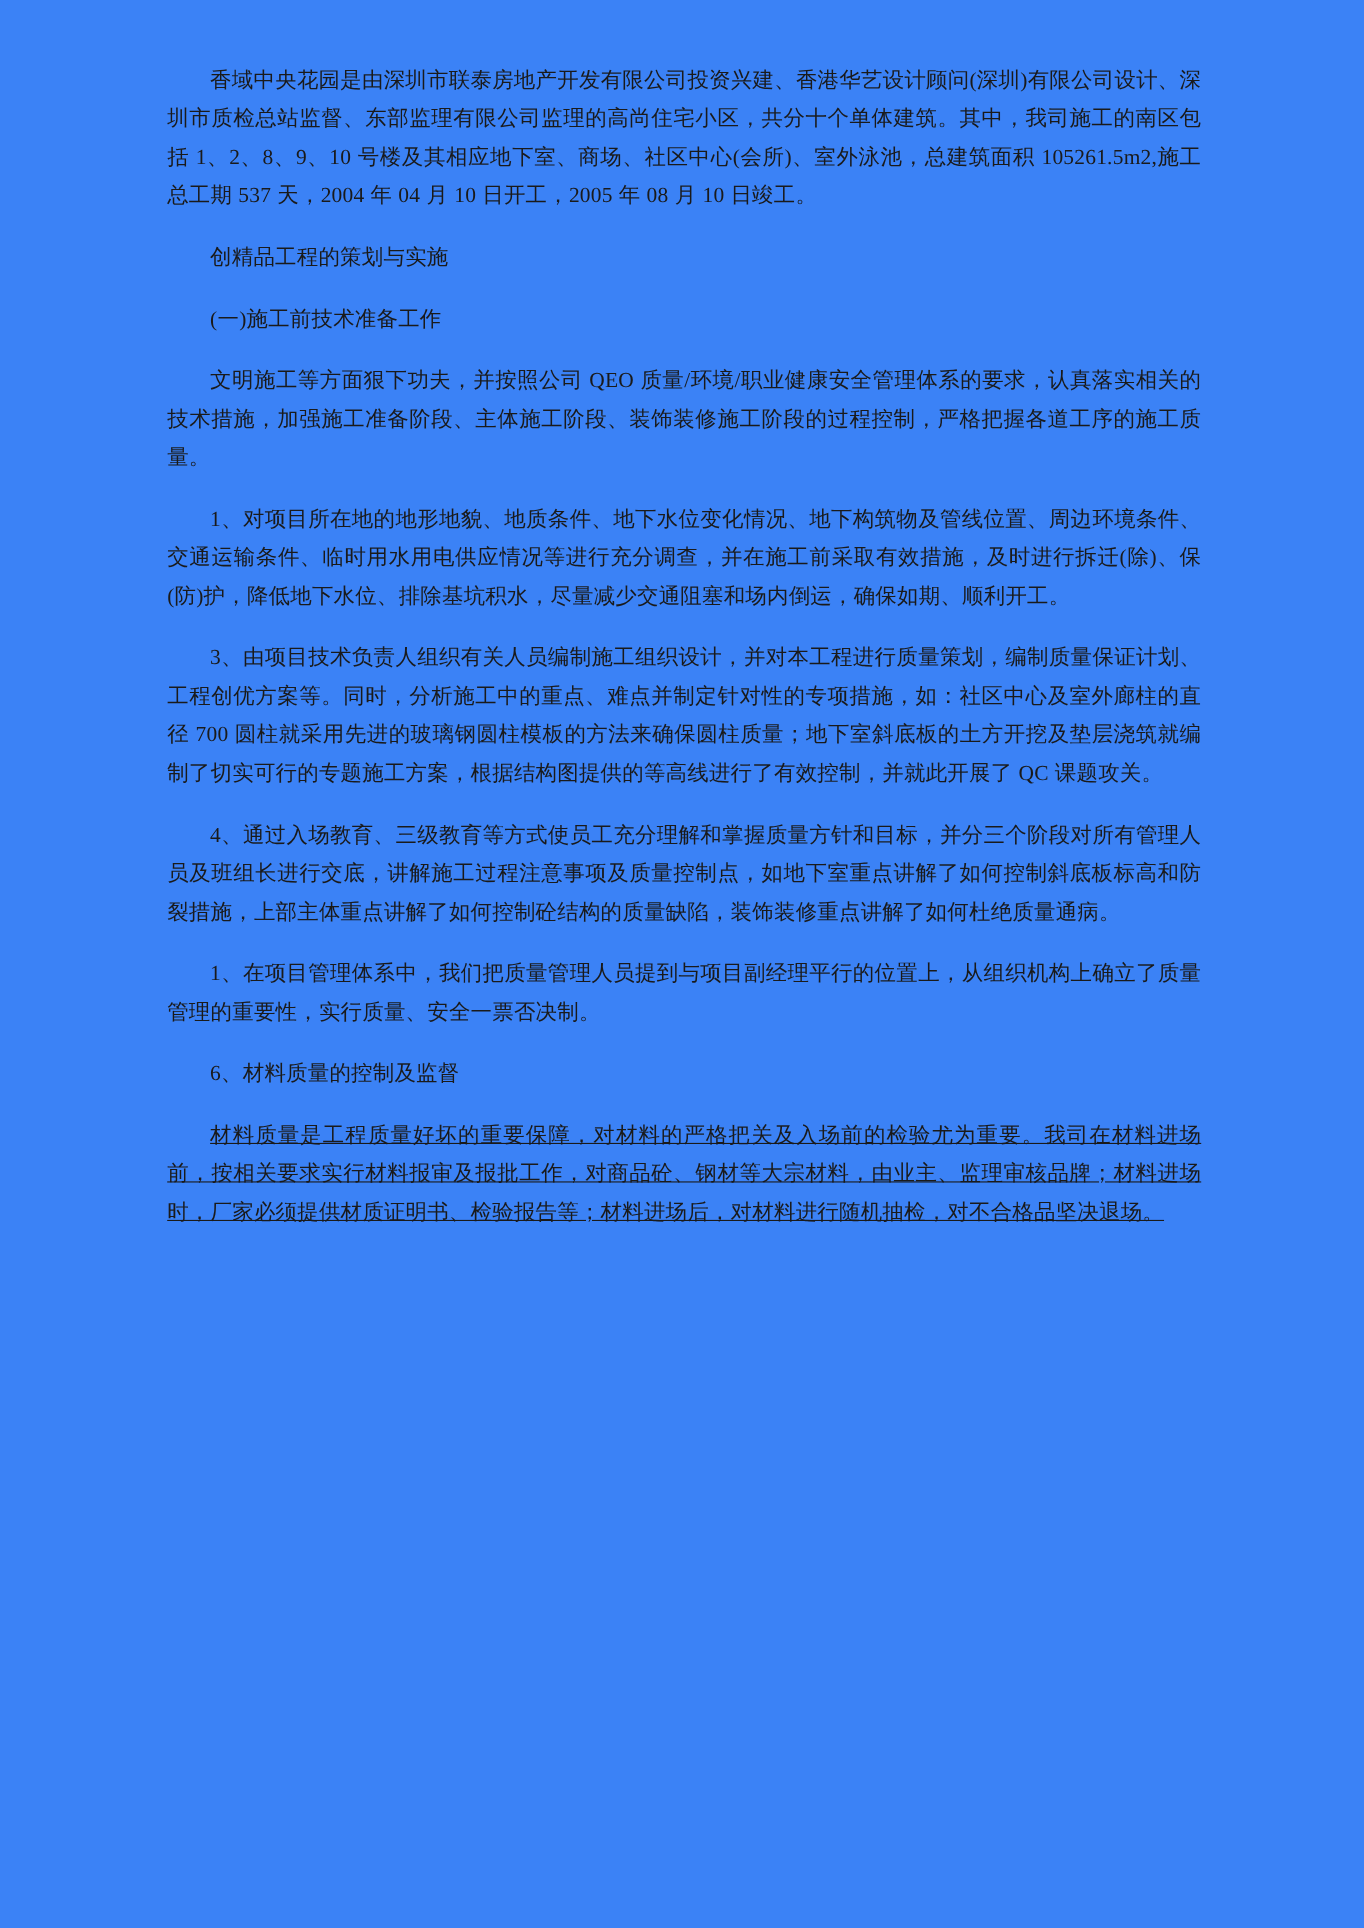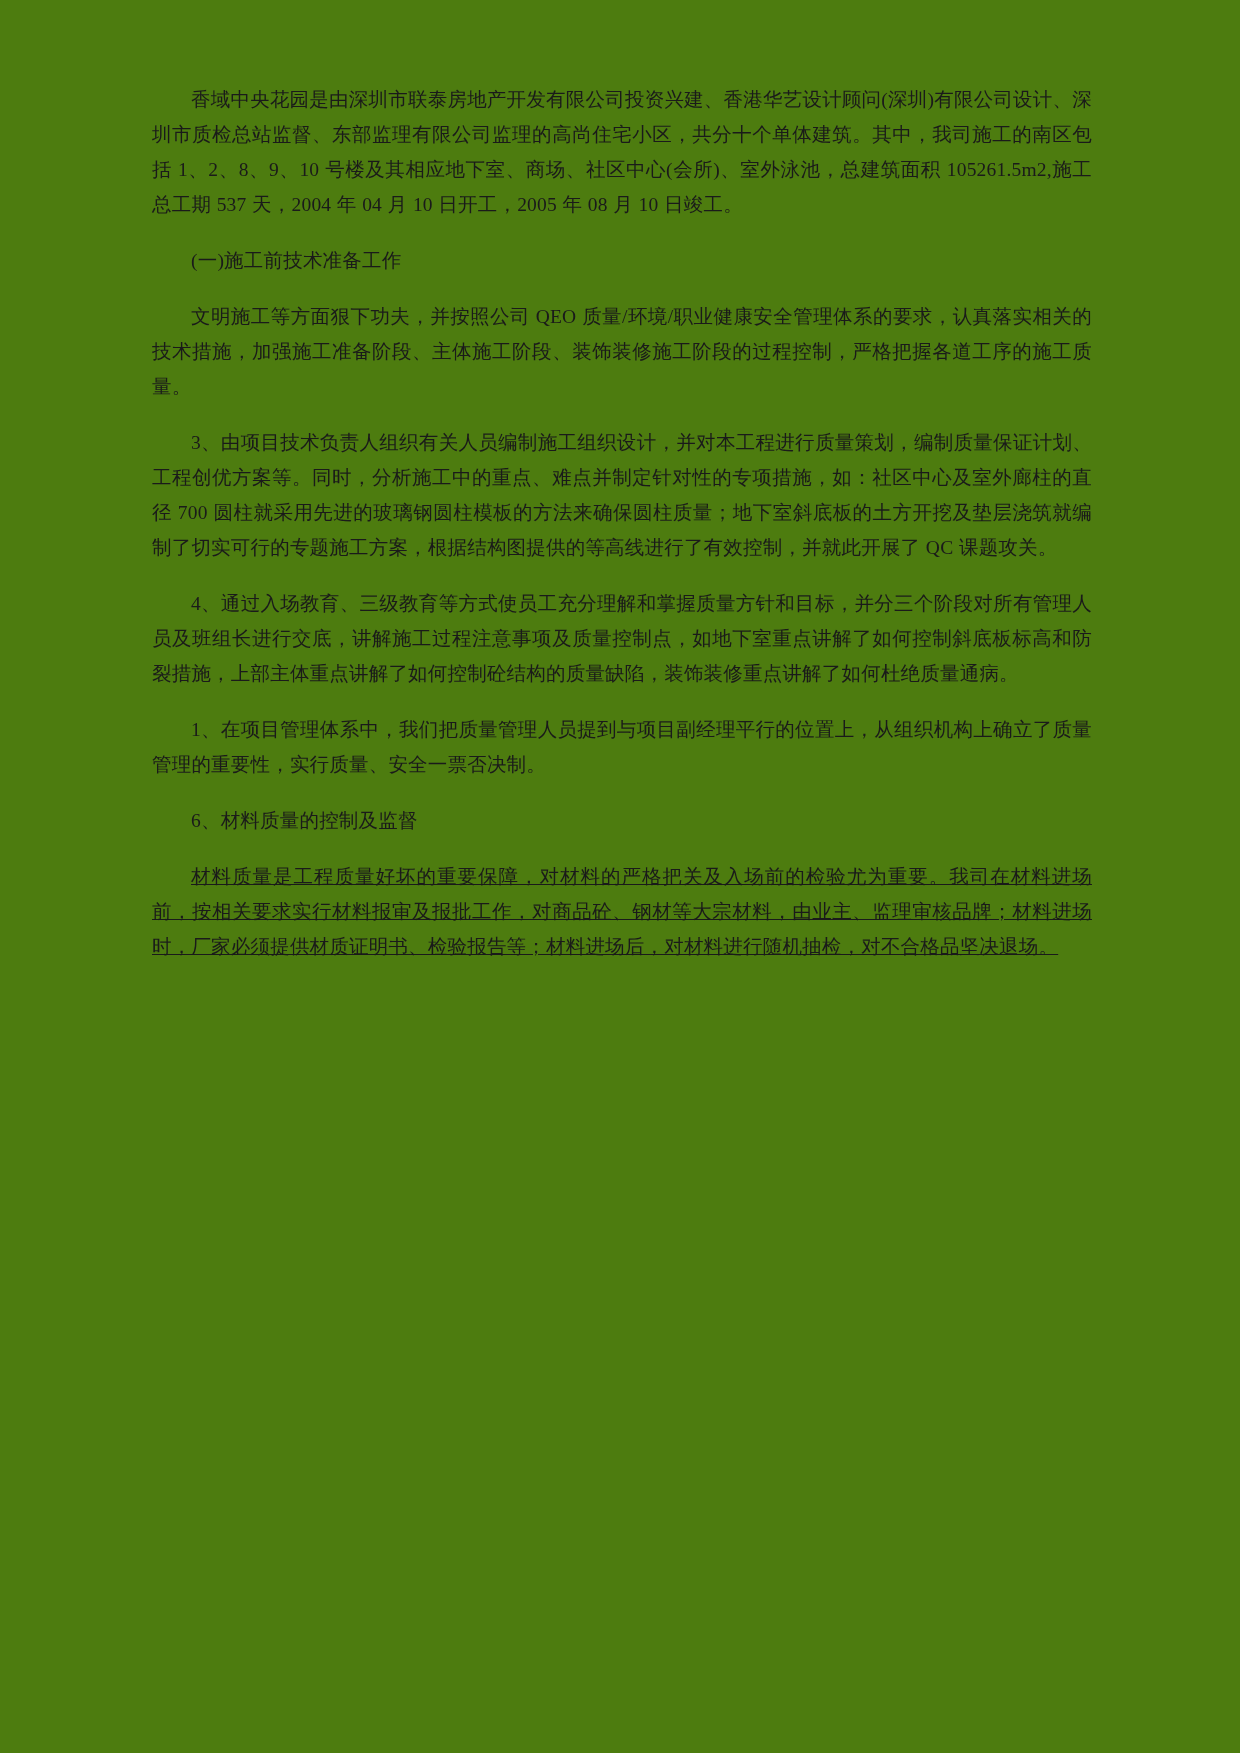--- a/index.html
+++ b/index.html
@@ -10,22 +10,22 @@
   body {
     width: 1240px;
     height: 1753px;
     font-family: "Liberation Serif", serif;
     color: #1a1a1a;
   }
   .page {
     box-sizing: border-box;
     width: 1240px;
     height: 1753px;
-    padding: 82px 150px 100px 152px;
-    background: #4d7c0f;
+    padding: 56px 150px 100px 152px;
+    background: #3b82f6;
   }
   .doc-body {
     width: 940px;
   }
   p.para {
     margin: 0 0 21px 0;
     font-size: 19.5px;
     line-height: 35px;
     text-align: justify;
     text-justify: inter-ideograph;
@@ -37,21 +37,23 @@
     margin-bottom: 0;
     text-decoration: underline;
   }
 </style>
 </head>
 <body>
 
 <div class="page">
   <div class="doc-body">
     <p class="para">香域中央花园是由深圳市联泰房地产开发有限公司投资兴建、香港华艺设计顾问(深圳)有限公司设计、深圳市质检总站监督、东部监理有限公司监理的高尚住宅小区，共分十个单体建筑。其中，我司施工的南区包括 1、2、8、9、10 号楼及其相应地下室、商场、社区中心(会所)、室外泳池，总建筑面积 105261.5m2,施工总工期 537 天，2004 年 04 月 10 日开工，2005 年 08 月 10 日竣工。</p>
+    <p class="para">创精品工程的策划与实施</p>
     <p class="para">(一)施工前技术准备工作</p>
     <p class="para">文明施工等方面狠下功夫，并按照公司 QEO 质量/环境/职业健康安全管理体系的要求，认真落实相关的技术措施，加强施工准备阶段、主体施工阶段、装饰装修施工阶段的过程控制，严格把握各道工序的施工质量。</p>
+    <p class="para">1、对项目所在地的地形地貌、地质条件、地下水位变化情况、地下构筑物及管线位置、周边环境条件、交通运输条件、临时用水用电供应情况等进行充分调查，并在施工前采取有效措施，及时进行拆迁(除)、保(防)护，降低地下水位、排除基坑积水，尽量减少交通阻塞和场内倒运，确保如期、顺利开工。</p>
     <p class="para">3、由项目技术负责人组织有关人员编制施工组织设计，并对本工程进行质量策划，编制质量保证计划、工程创优方案等。同时，分析施工中的重点、难点并制定针对性的专项措施，如：社区中心及室外廊柱的直径 700 圆柱就采用先进的玻璃钢圆柱模板的方法来确保圆柱质量；地下室斜底板的土方开挖及垫层浇筑就编制了切实可行的专题施工方案，根据结构图提供的等高线进行了有效控制，并就此开展了 QC 课题攻关。</p>
     <p class="para">4、通过入场教育、三级教育等方式使员工充分理解和掌握质量方针和目标，并分三个阶段对所有管理人员及班组长进行交底，讲解施工过程注意事项及质量控制点，如地下室重点讲解了如何控制斜底板标高和防裂措施，上部主体重点讲解了如何控制砼结构的质量缺陷，装饰装修重点讲解了如何杜绝质量通病。</p>
     <p class="para">1、在项目管理体系中，我们把质量管理人员提到与项目副经理平行的位置上，从组织机构上确立了质量管理的重要性，实行质量、安全一票否决制。</p>
     <p class="para">6、材料质量的控制及监督</p>
     <p class="para">材料质量是工程质量好坏的重要保障，对材料的严格把关及入场前的检验尤为重要。我司在材料进场前，按相关要求实行材料报审及报批工作，对商品砼、钢材等大宗材料，由业主、监理审核品牌；材料进场时，厂家必须提供材质证明书、检验报告等；材料进场后，对材料进行随机抽检，对不合格品坚决退场。</p>
   </div>
 </div>
 
 </body></html>

